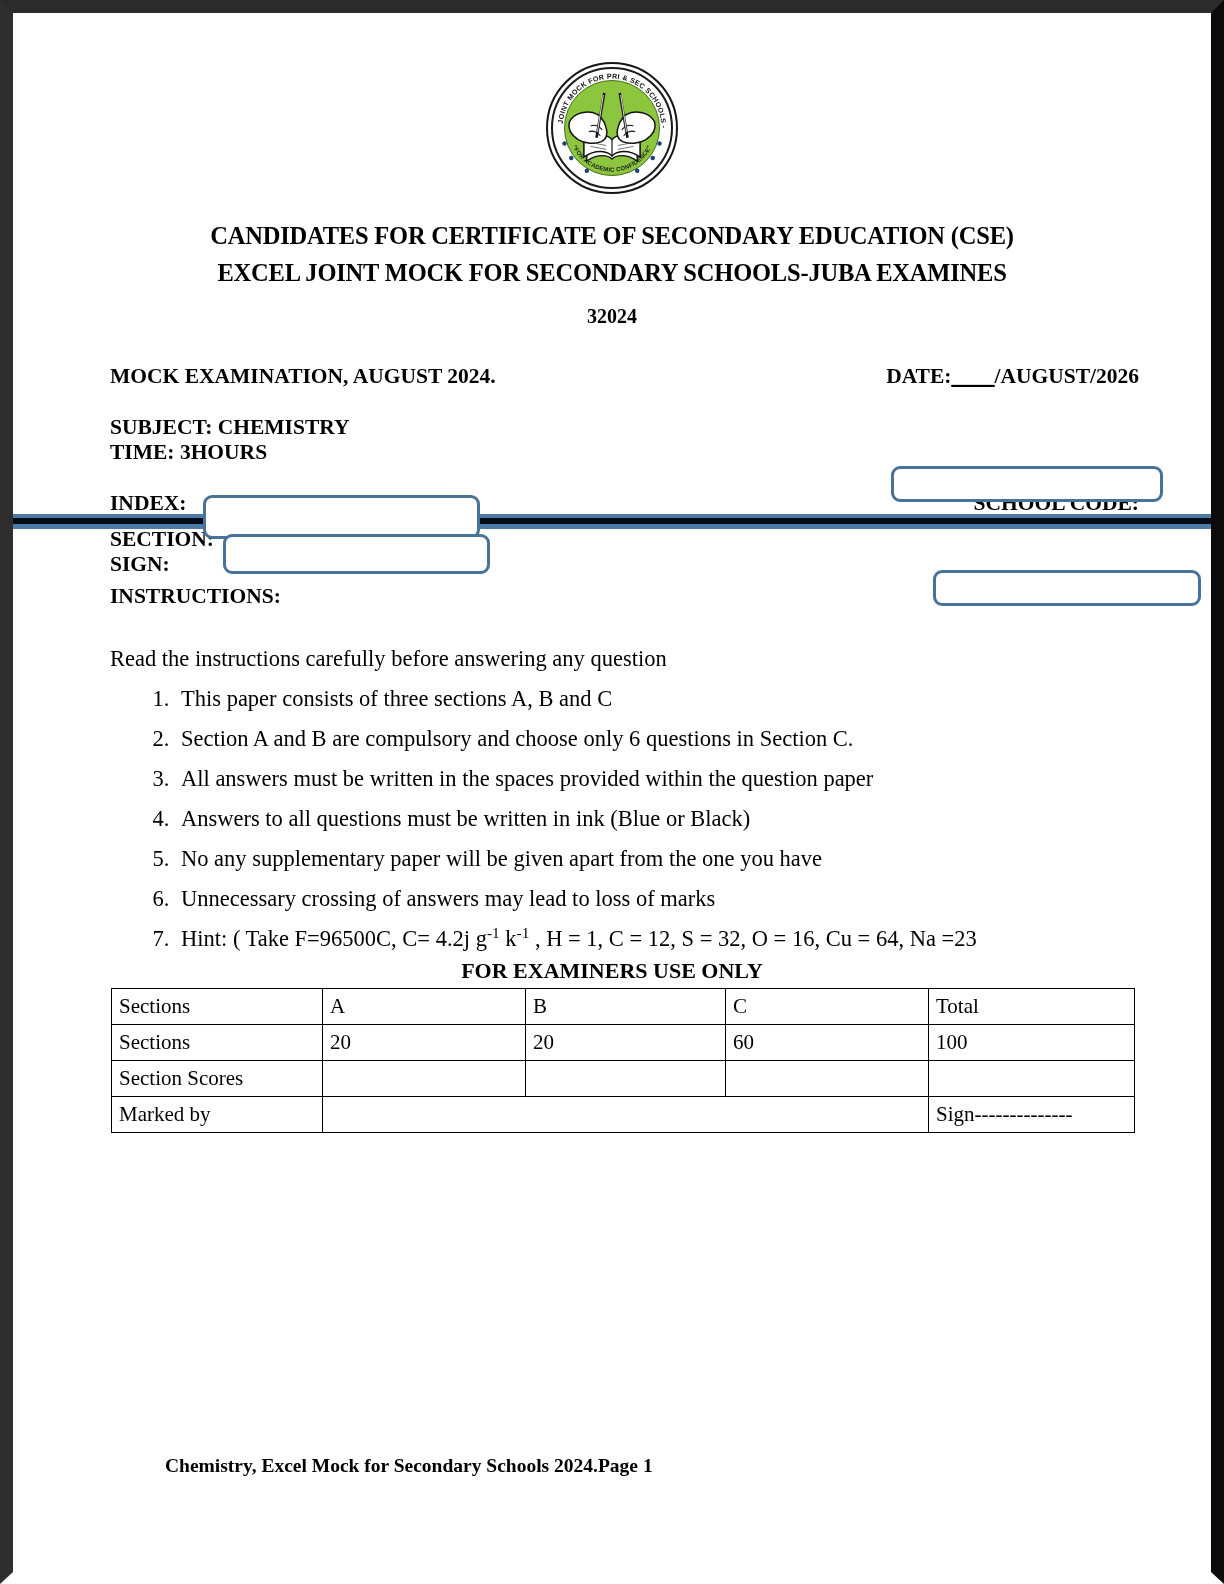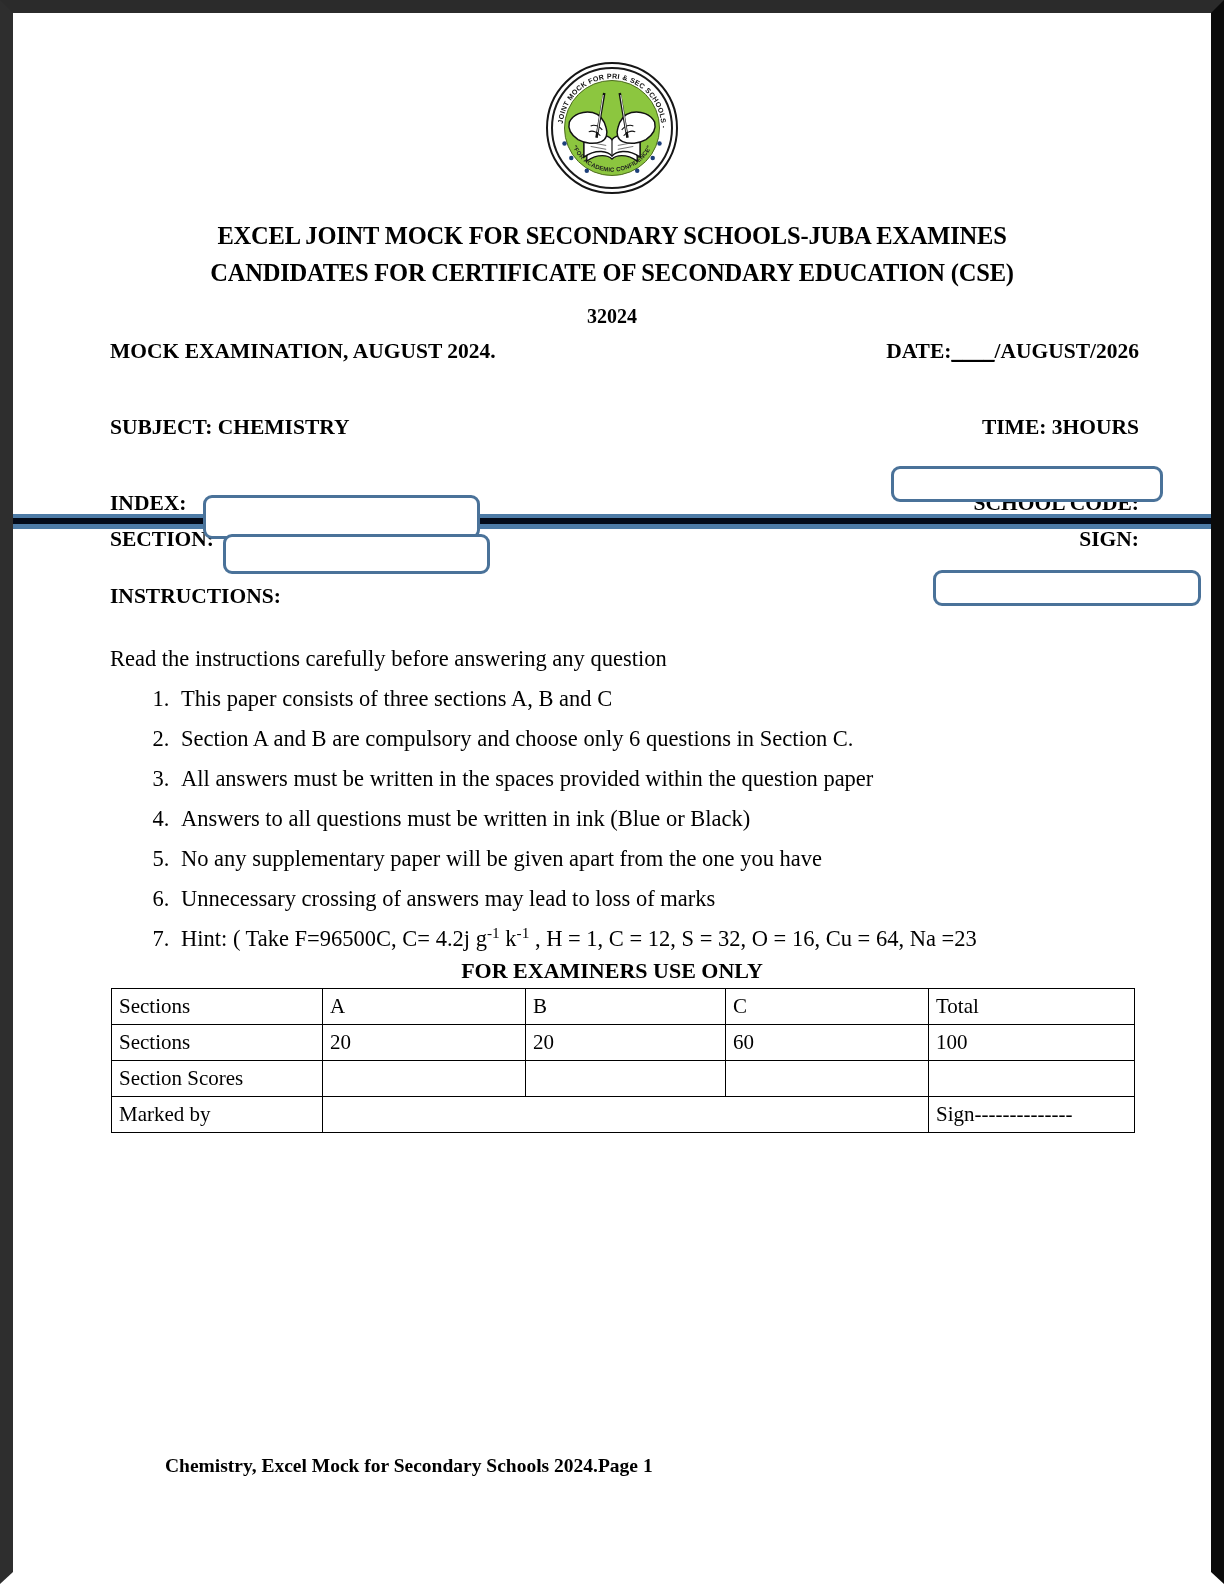--- a/index.html
+++ b/index.html
@@ -110,24 +110,24 @@
   .meta {
     position: absolute;
     left: 97px;
     right: 72px;
     font-size: 21.5px;
     font-weight: bold;
     display: flex;
     justify-content: space-between;
     align-items: baseline;
   }
-  .meta-row1 { top: 326px; }
-  .meta-row2 { top: 402px; }
+  .meta-row1 { top: 351px; }
+  .meta-row2 { top: 402px; flex-direction: column; }
   .meta-row3 { top: 478px; }
-  .meta-row4 { top: 514px; }
+  .meta-row4 { top: 514px; flex-direction: column; }
   .meta .right { text-align: right; white-space: nowrap; }
   .underscores { text-decoration: underline; }
 
   .instructions-head {
     position: absolute;
     left: 97px;
     top: 571px;
     font-size: 21.5px;
     font-weight: bold;
   }
@@ -285,22 +285,22 @@
           <path d="M 88,64 C 84,62 79,64 76,68" fill="none" stroke="#111" stroke-width="1.1"></path>
           <path d="M 90,70 C 86,68 81,70 78,74" fill="none" stroke="#111" stroke-width="1.1"></path>
           <line x1="74" y1="30" x2="82" y2="76" stroke="#111" stroke-width="2.6"></line>
           <line x1="75" y1="32" x2="81" y2="70" stroke="#ffffff" stroke-width="0.9"></line>
         </g>
       </svg>
     </div>
   </div>
 
   <div class="title-block">
+    <div class="title-line">CANDIDATES FOR CERTIFICATE OF SECONDARY EDUCATION (CSE)</div>
     <div class="title-line">EXCEL JOINT MOCK FOR SECONDARY SCHOOLS-JUBA EXAMINES</div>
-    <div class="title-line">CANDIDATES FOR CERTIFICATE OF SECONDARY EDUCATION (CSE)</div>
     <div class="paper-code">32024</div>
   </div>
 
   <div class="meta meta-row1">
     <span>MOCK EXAMINATION, AUGUST 2024.</span>
     <span class="right"><span>DATE:</span><span class="underscores">____</span><span>/AUGUST/2026</span></span>
   </div>
 
   <div class="meta meta-row2">
     <span>SUBJECT: CHEMISTRY</span>

